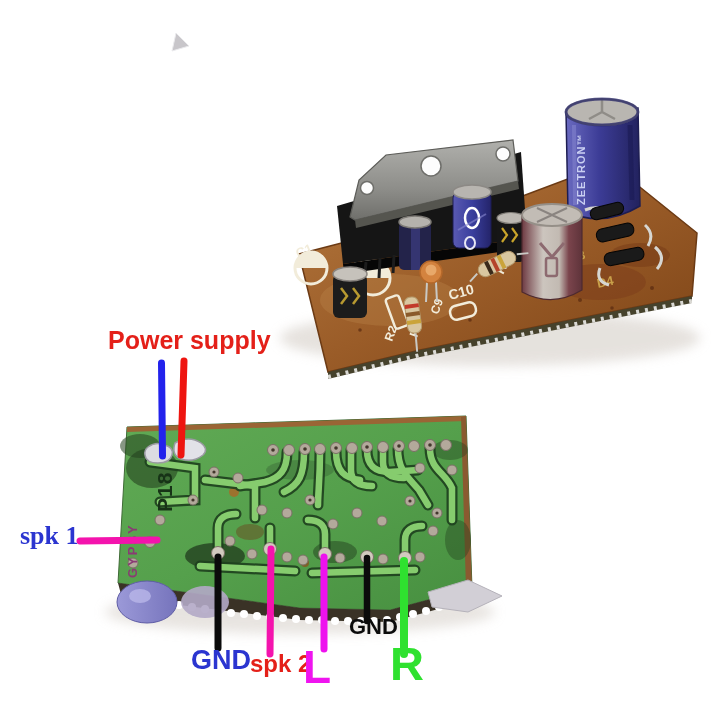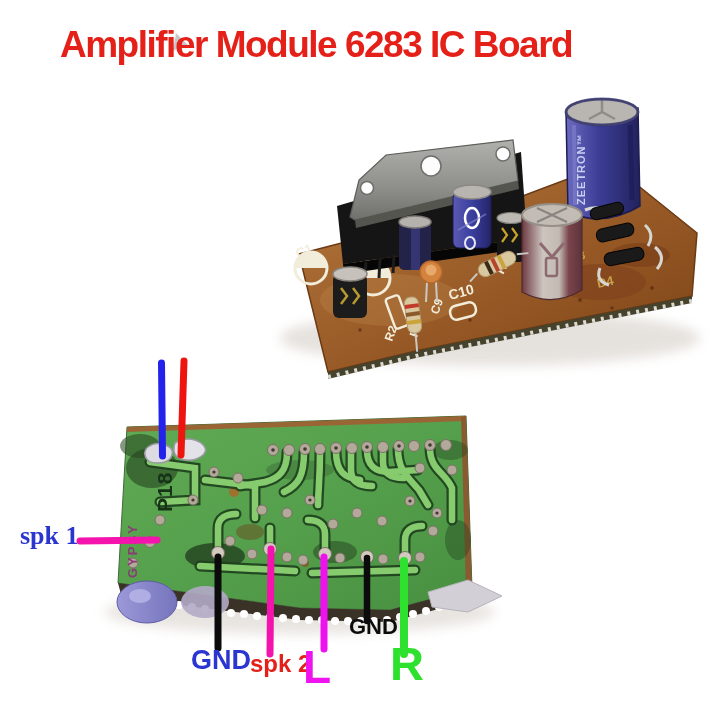--- a/index.html
+++ b/index.html
@@ -355,21 +355,21 @@
     <line x1="218" y1="557" x2="218" y2="648" stroke-width="7" stroke="#0b0b0b"></line>
     <line x1="271" y1="549" x2="270" y2="654" stroke-width="7" stroke="#f413ad"></line>
     <line x1="324" y1="557" x2="324" y2="649" stroke-width="7" stroke="#ee12ee"></line>
     <line x1="367" y1="558" x2="367" y2="621" stroke-width="6.5" stroke="#0b0b0b"></line>
     <line x1="404" y1="561" x2="404" y2="654" stroke-width="8" stroke="#2fe12f"></line>
   </g>
 
   <polygon points="176,33 189,46 172,51" fill="#c6c4c8" stroke="#e9e9ec" stroke-width="1" opacity="0.95"></polygon>
 </svg>
 
-<div id="title" class="lbl">Amplifier Module 6283 IC Board</div>
+<div id="lbl-power" class="lbl">Power supply</div>
 <div id="lbl-spk1" class="lbl">spk 1</div>
 <div id="lbl-gnd1" class="lbl">GND</div>
 <div id="lbl-spk2" class="lbl">spk 2</div>
 <div id="lbl-l" class="lbl">L</div>
 <div id="lbl-gnd2" class="lbl">GND</div>
 <div id="lbl-r" class="lbl">R</div>
 
 </div>
 
 </body></html>

